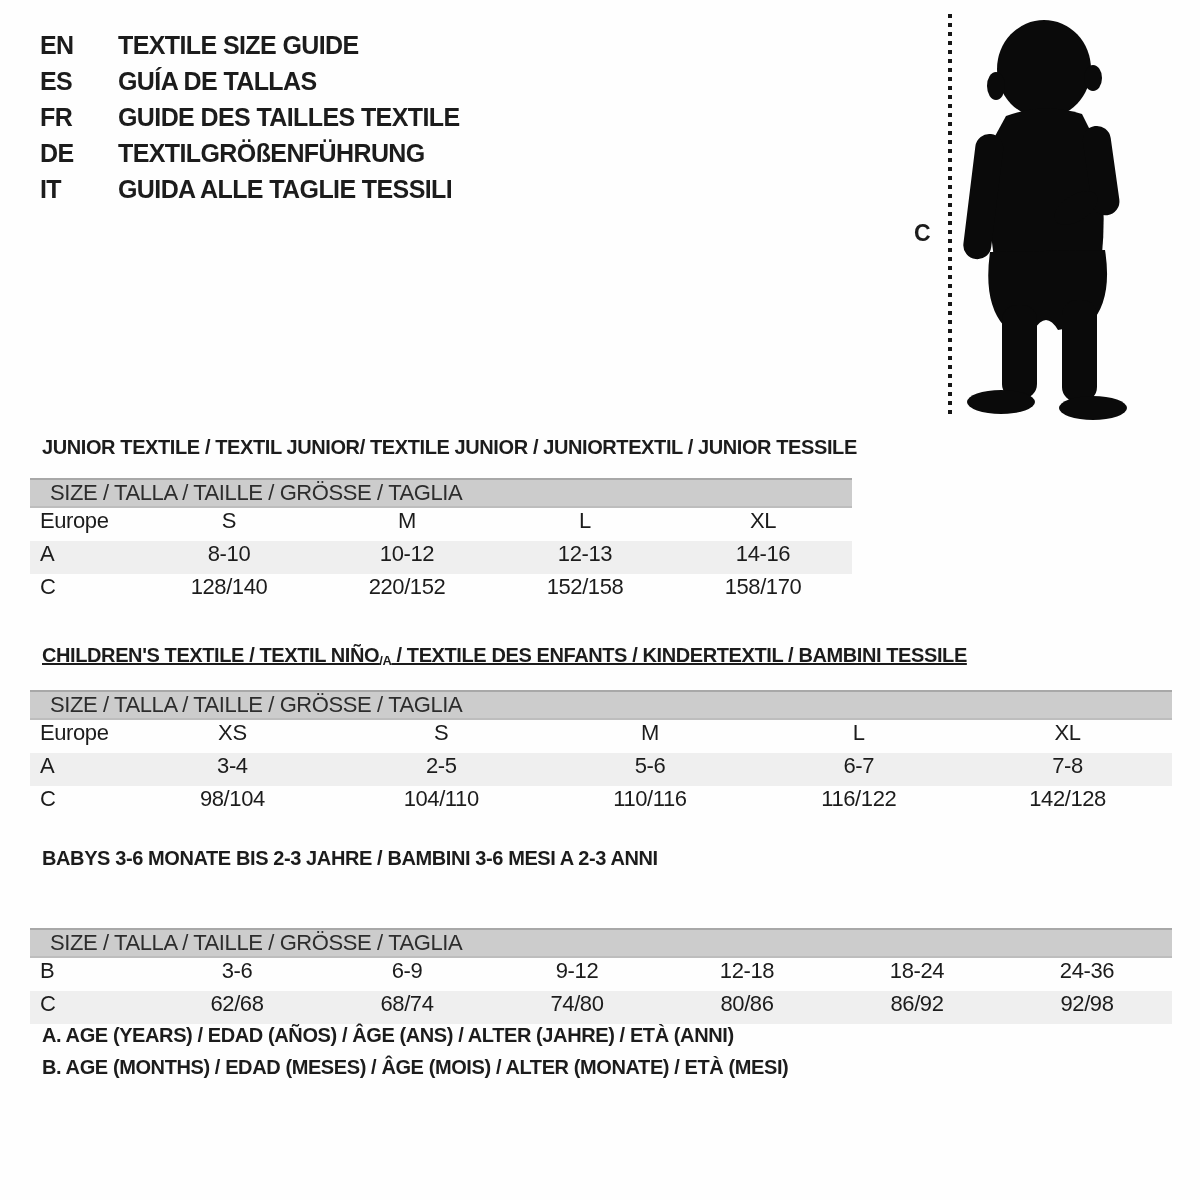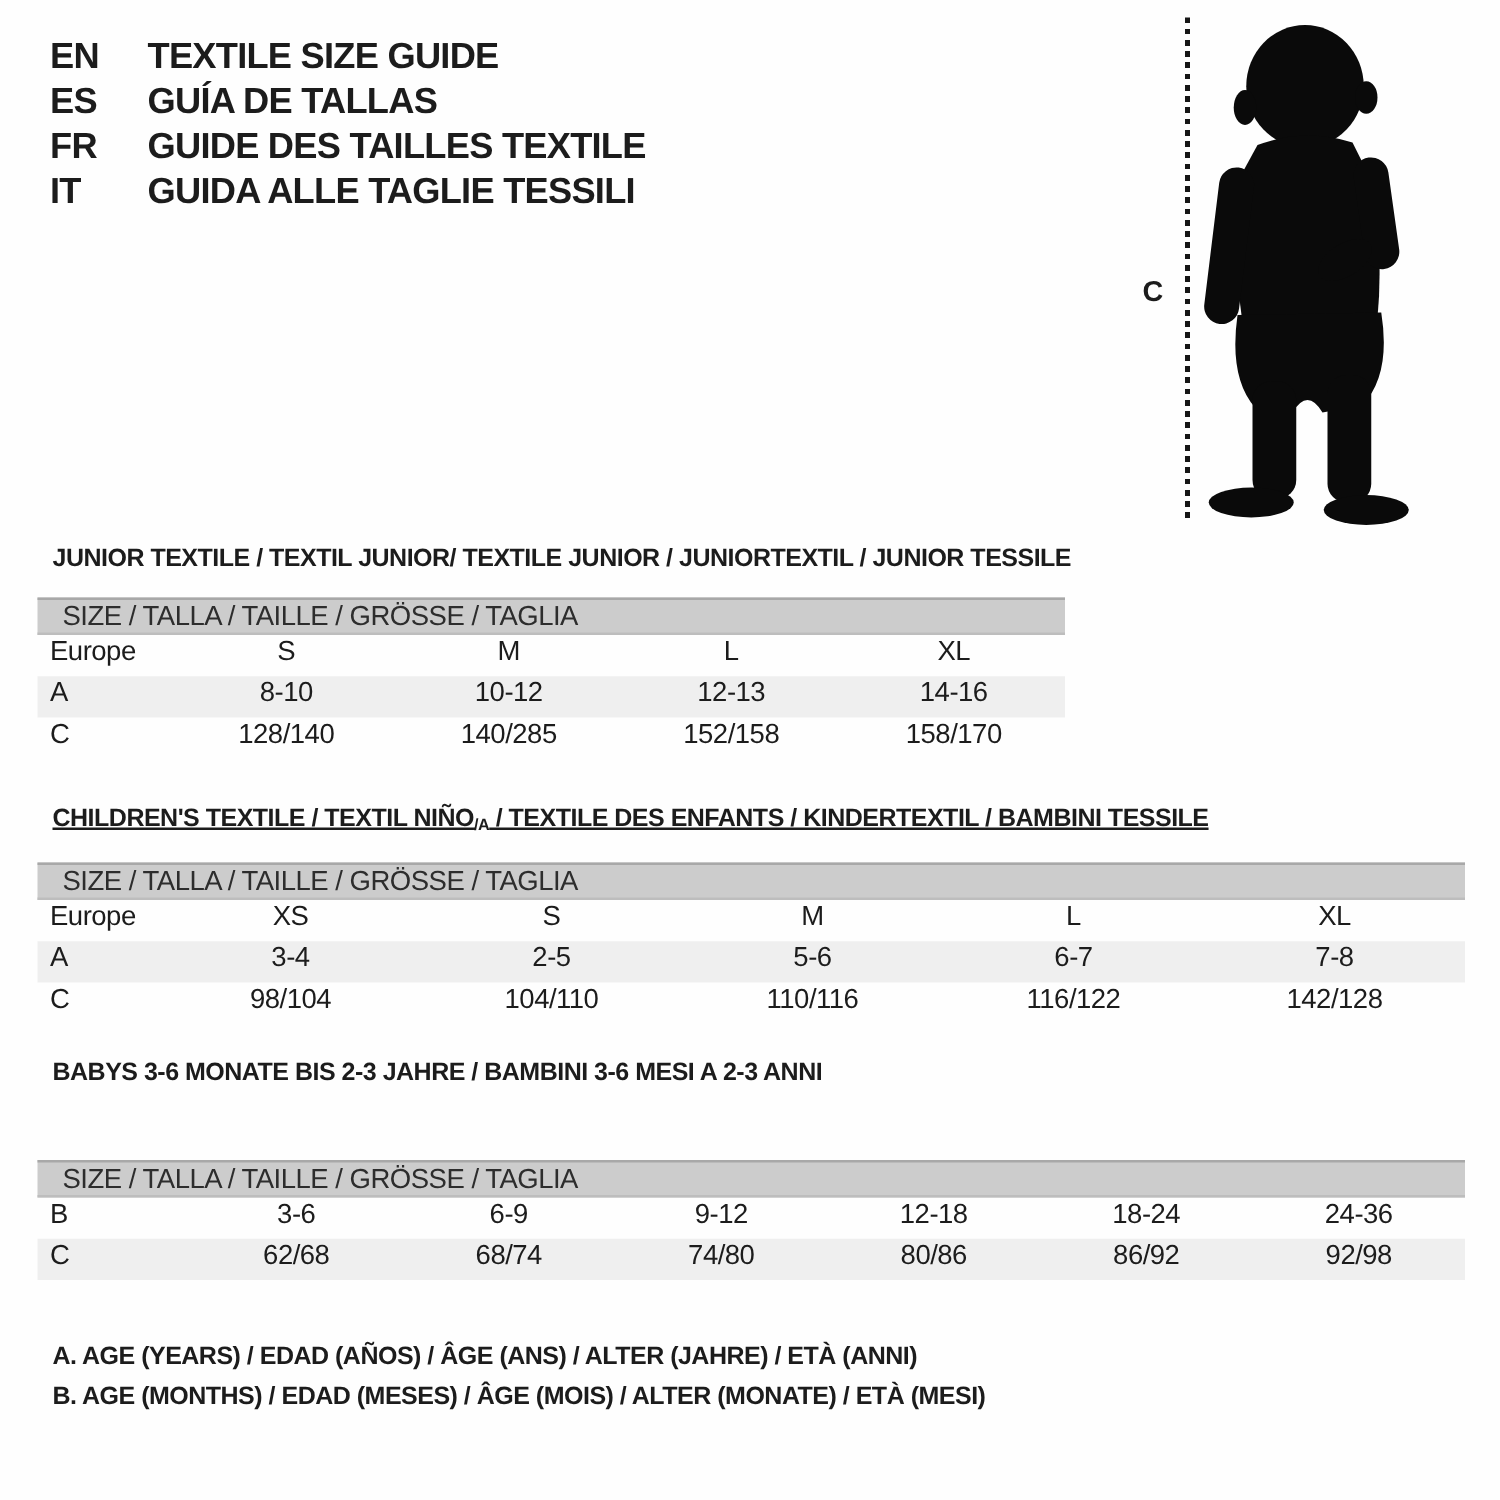--- a/index.html
+++ b/index.html
@@ -5,21 +5,21 @@
   * { margin:0; padding:0; box-sizing:border-box; }
   html,body { background:#ffffff; }
   .page {
     position:relative; width:1200px; height:1200px; overflow:hidden;
     background:#fefefe; color:#1c1c1c;
     font-family:"Liberation Sans","DejaVu Sans",sans-serif;
   }
 
   
   .lang-block { position:absolute; left:40px; top:27px; }
-  .lang-row { display:flex; align-items:center; height:36px; font-weight:bold; font-size:29px; letter-spacing:-0.6px; white-space:nowrap; }
+  .lang-row { display:flex; align-items:center; height:36px; font-weight:bold; font-size:25px; letter-spacing:-0.6px; white-space:nowrap; }
   .lang-code { width:78px; }
 
   
   .dash-line { position:absolute; left:948px; top:14px; width:4px; height:404px;
     background:repeating-linear-gradient(to bottom,#161616 0 4.5px,transparent 4.5px 9px); }
   .c-label { position:absolute; left:914px; top:220px; font-size:23px; font-weight:bold; }
   .baby { position:absolute; left:956px; top:12px; width:184px; height:412px; }
 
   
   .sec-title { position:absolute; left:42px; font-weight:bold; font-size:20px; letter-spacing:-0.4px; white-space:nowrap; }
@@ -37,39 +37,43 @@
   .t-cell { flex:1; text-align:center; }
 
   #junior-table   { top:478px; width:822px; }
   #children-table { top:690px; width:1142px; }
   #babies-table   { top:928px; width:1142px; }
   #junior-title   { top:436px; }
   #children-title { top:644px;text-decoration:underline; }
   #babies-title   { top:842px; }
 
   
-  .legend { position:absolute; left:42px; top:1070px; font-weight:bold; font-size:20px; line-height:31.5px; letter-spacing:-0.4px; white-space:nowrap; }
+  .legend { position:absolute; left:42px; top:1020px; font-weight:bold; font-size:20px; line-height:31.5px; letter-spacing:-0.4px; white-space:nowrap; }
 </style>
 </head>
 <body>
 
 <div class="page">
 
   <div class="lang-block">
     <div class="lang-row">
       <span class="lang-code">EN</span>
       <span>TEXTILE SIZE GUIDE</span>
     </div>
     <div class="lang-row">
       <span class="lang-code">ES</span>
       <span>GUÍA DE TALLAS</span>
     </div>
     <div class="lang-row">
       <span class="lang-code">FR</span>
       <span>GUIDE DES TAILLES TEXTILE</span>
+    </div>
+    <div class="lang-row">
+      <span class="lang-code">DE</span>
+      <span>TEXTILGRÖßENFÜHRUNG</span>
     </div>
     <div class="lang-row">
       <span class="lang-code">IT</span>
       <span>GUIDA ALLE TAGLIE TESSILI</span>
     </div>
   </div>
 
   <div class="dash-line"></div>
   <div class="c-label">C</div>
   <svg class="baby" viewBox="0 0 184 412" xmlns="http://www.w3.org/2000/svg">
@@ -102,21 +106,21 @@
     <div class="t-row alt">
       <span class="t-label w110">A</span>
       <span class="t-cell">8-10</span>
       <span class="t-cell">10-12</span>
       <span class="t-cell">12-13</span>
       <span class="t-cell">14-16</span>
     </div>
     <div class="t-row">
       <span class="t-label w110">C</span>
       <span class="t-cell">128/140</span>
-      <span class="t-cell">140/285</span>
+      <span class="t-cell">220/152</span>
       <span class="t-cell">152/158</span>
       <span class="t-cell">158/170</span>
     </div>
   </div>
 
   <div id="children-title" class="sec-title">
     <span>CHILDREN'S TEXTILE / TEXTIL NIÑO</span><span class="sub-a">/A</span><span> / TEXTILE DES ENFANTS / KINDERTEXTIL / BAMBINI TESSILE</span>
   </div>
   <div id="children-table" class="size-table">
     <div class="t-bar">SIZE / TALLA / TAILLE / GRÖSSE / TAGLIA</div>

